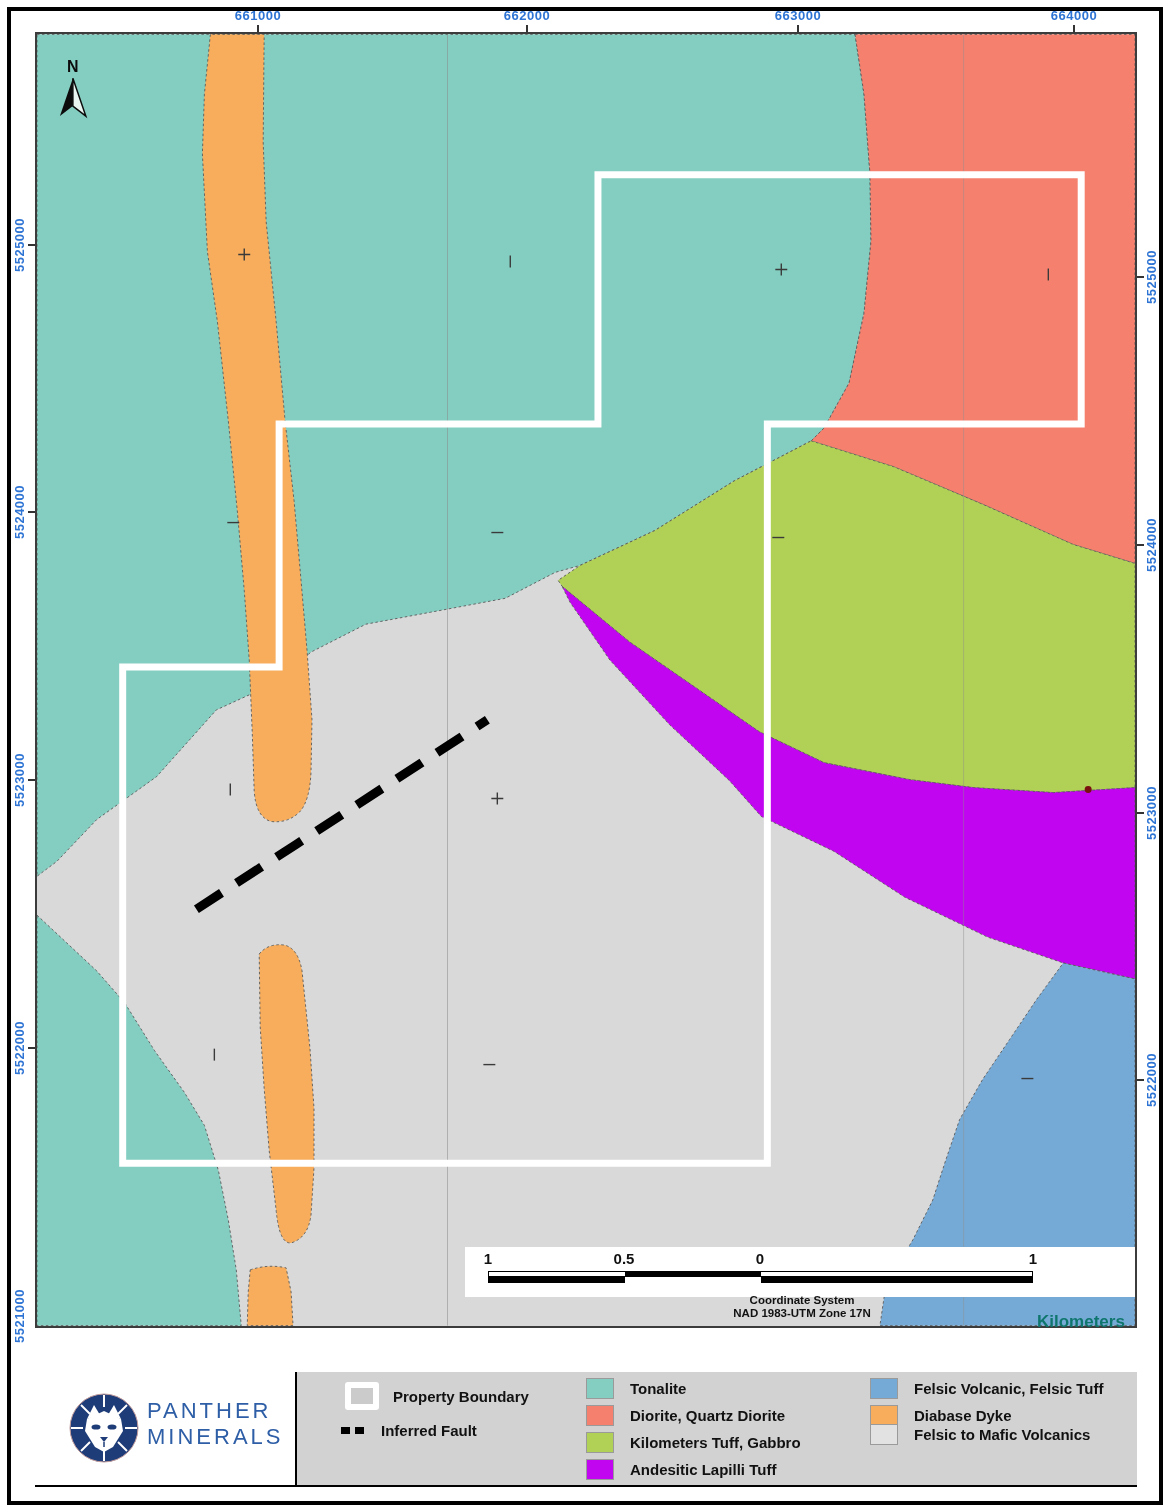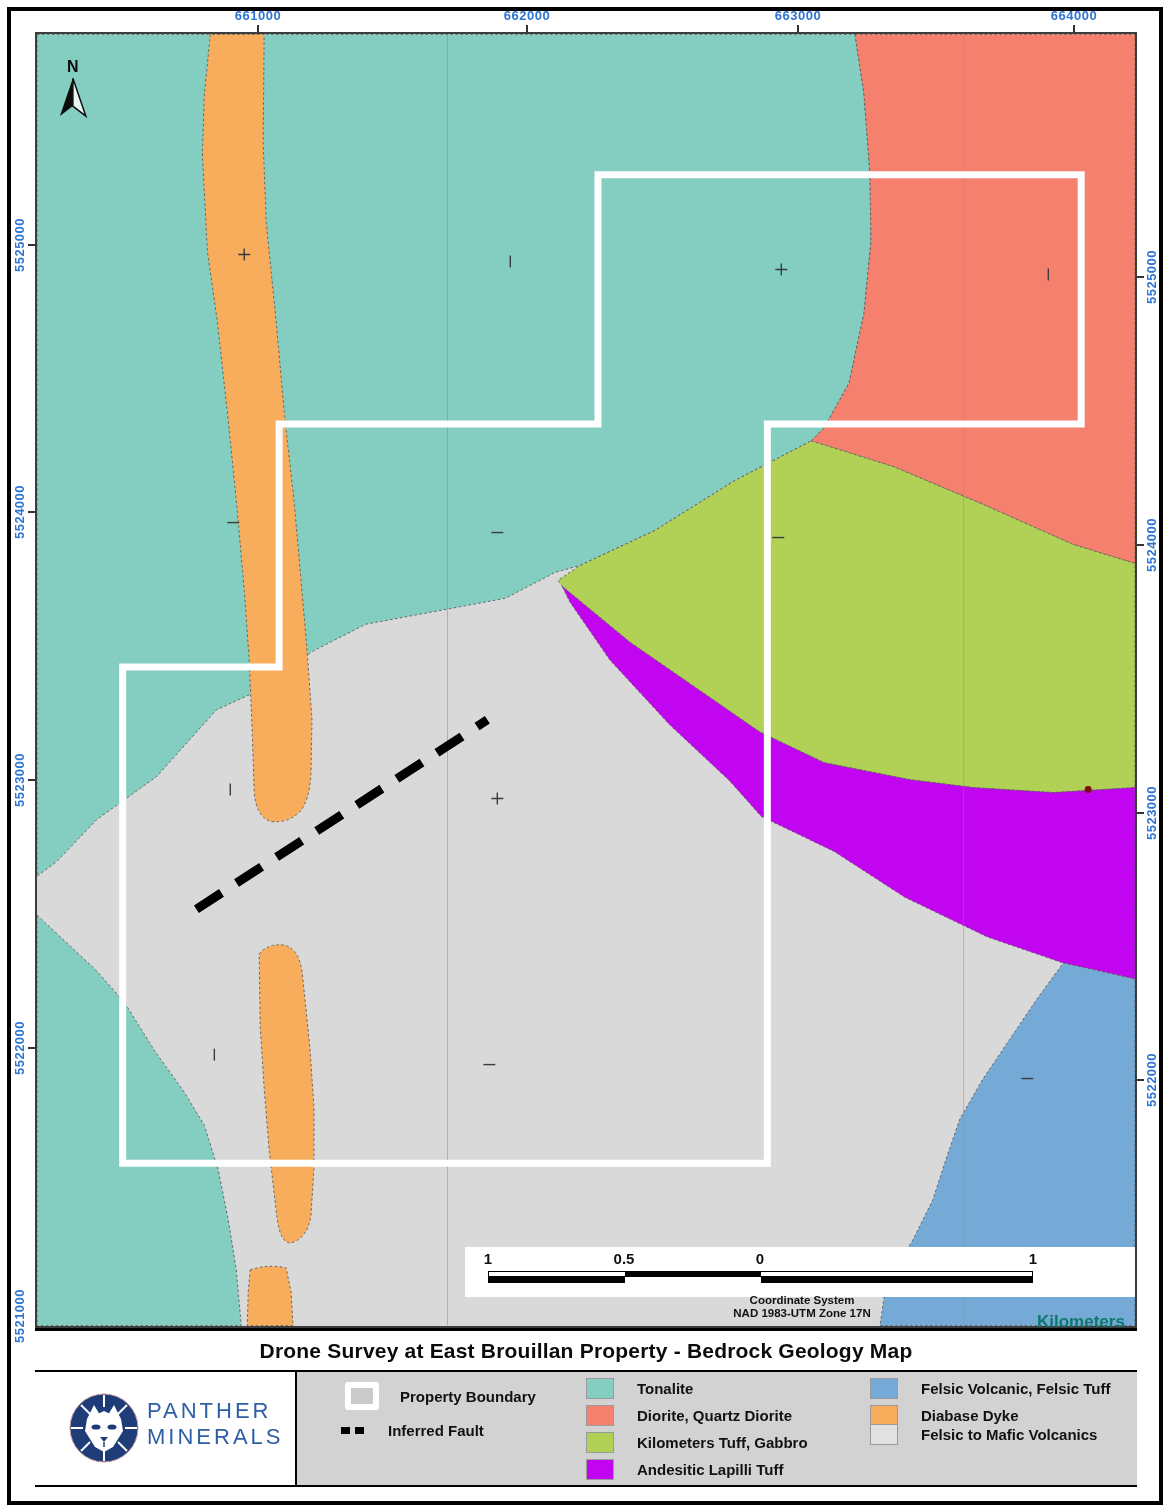--- a/index.html
+++ b/index.html
@@ -22,21 +22,21 @@
   .sb-seg{height:100%;}
   .sb-unit{position:absolute;left:572px;top:17px;font-weight:bold;font-size:17px;color:#0f766e;margin-top:48px;}
   .coordsys{position:absolute;left:652px;top:1294px;width:300px;text-align:center;font-size:11.5px;font-weight:bold;color:#111;line-height:13px;z-index:30;}
   
   .title-band{position:absolute;left:35px;top:1328px;width:1102px;height:44px;background:#fff;border-top:3px solid #000;border-bottom:2px solid #000;box-sizing:border-box;display:flex;align-items:center;justify-content:center;}
   .title-band h1{margin:0;font-size:21px;font-weight:bold;color:#0b0b0b;letter-spacing:.2px;}
   .legend-band{position:absolute;left:35px;top:1372px;width:1102px;height:115px;background:#d2d2d2;border-bottom:2px solid #000;box-sizing:border-box;z-index:10;}
   .logo-box{position:absolute;left:0;top:0;width:262px;height:113px;background:#fff;border-right:2px solid #000;box-sizing:border-box;}
   .logo-text{position:absolute;left:112px;top:26px;color:#2e5ea6;font-size:22px;letter-spacing:3px;line-height:26px;}
   
-  .leg-item{position:absolute;display:flex;align-items:center;gap:7px;}
+  .leg-item{position:absolute;display:flex;align-items:center;}
   .leg-label{font-weight:bold;font-size:15px;color:#111;white-space:nowrap;}
   .swatch-svg{display:block;margin-right:16px;}
   .pb-swatch{width:22px;height:16px;background:#cbcbcb;border:6px solid #fff;border-radius:3px;margin-right:14px;}
   .fault-swatch{display:flex;align-items:center;margin-right:12px;}
   .fault-dash{width:9px;height:7px;background:#000;margin-right:5px;}
 </style>
 </head>
 <body>
 
 <div class="page">
@@ -140,23 +140,20 @@
       </div>
     </div>
     <span class="sb-unit">Kilometers</span>
   </div>
 
   <div class="coordsys">
     <div>Coordinate System</div>
     <div>NAD 1983-UTM Zone 17N</div>
   </div>
 
-  <div class="title-band">
-    <h1>Drone Survey at East Brouillan Property - Bedrock Geology Map</h1>
-  </div>
 
   <div class="legend-band">
     <div class="logo-box">
       <svg style="position:absolute;left:32px;top:19px;" width="74" height="74" viewBox="0 0 74 74">
         <circle cx="37" cy="37" r="34" fill="#1e3c78" stroke="#c09a9a" stroke-width="1"></circle>
         <g stroke="#fff" stroke-width="2">
           <line x1="37" y1="4" x2="37" y2="16"></line>
             <line x1="37" y1="58" x2="37" y2="70"></line>
           <line x1="4" y1="37" x2="16" y2="37"></line>
             <line x1="58" y1="37" x2="70" y2="37"></line>

